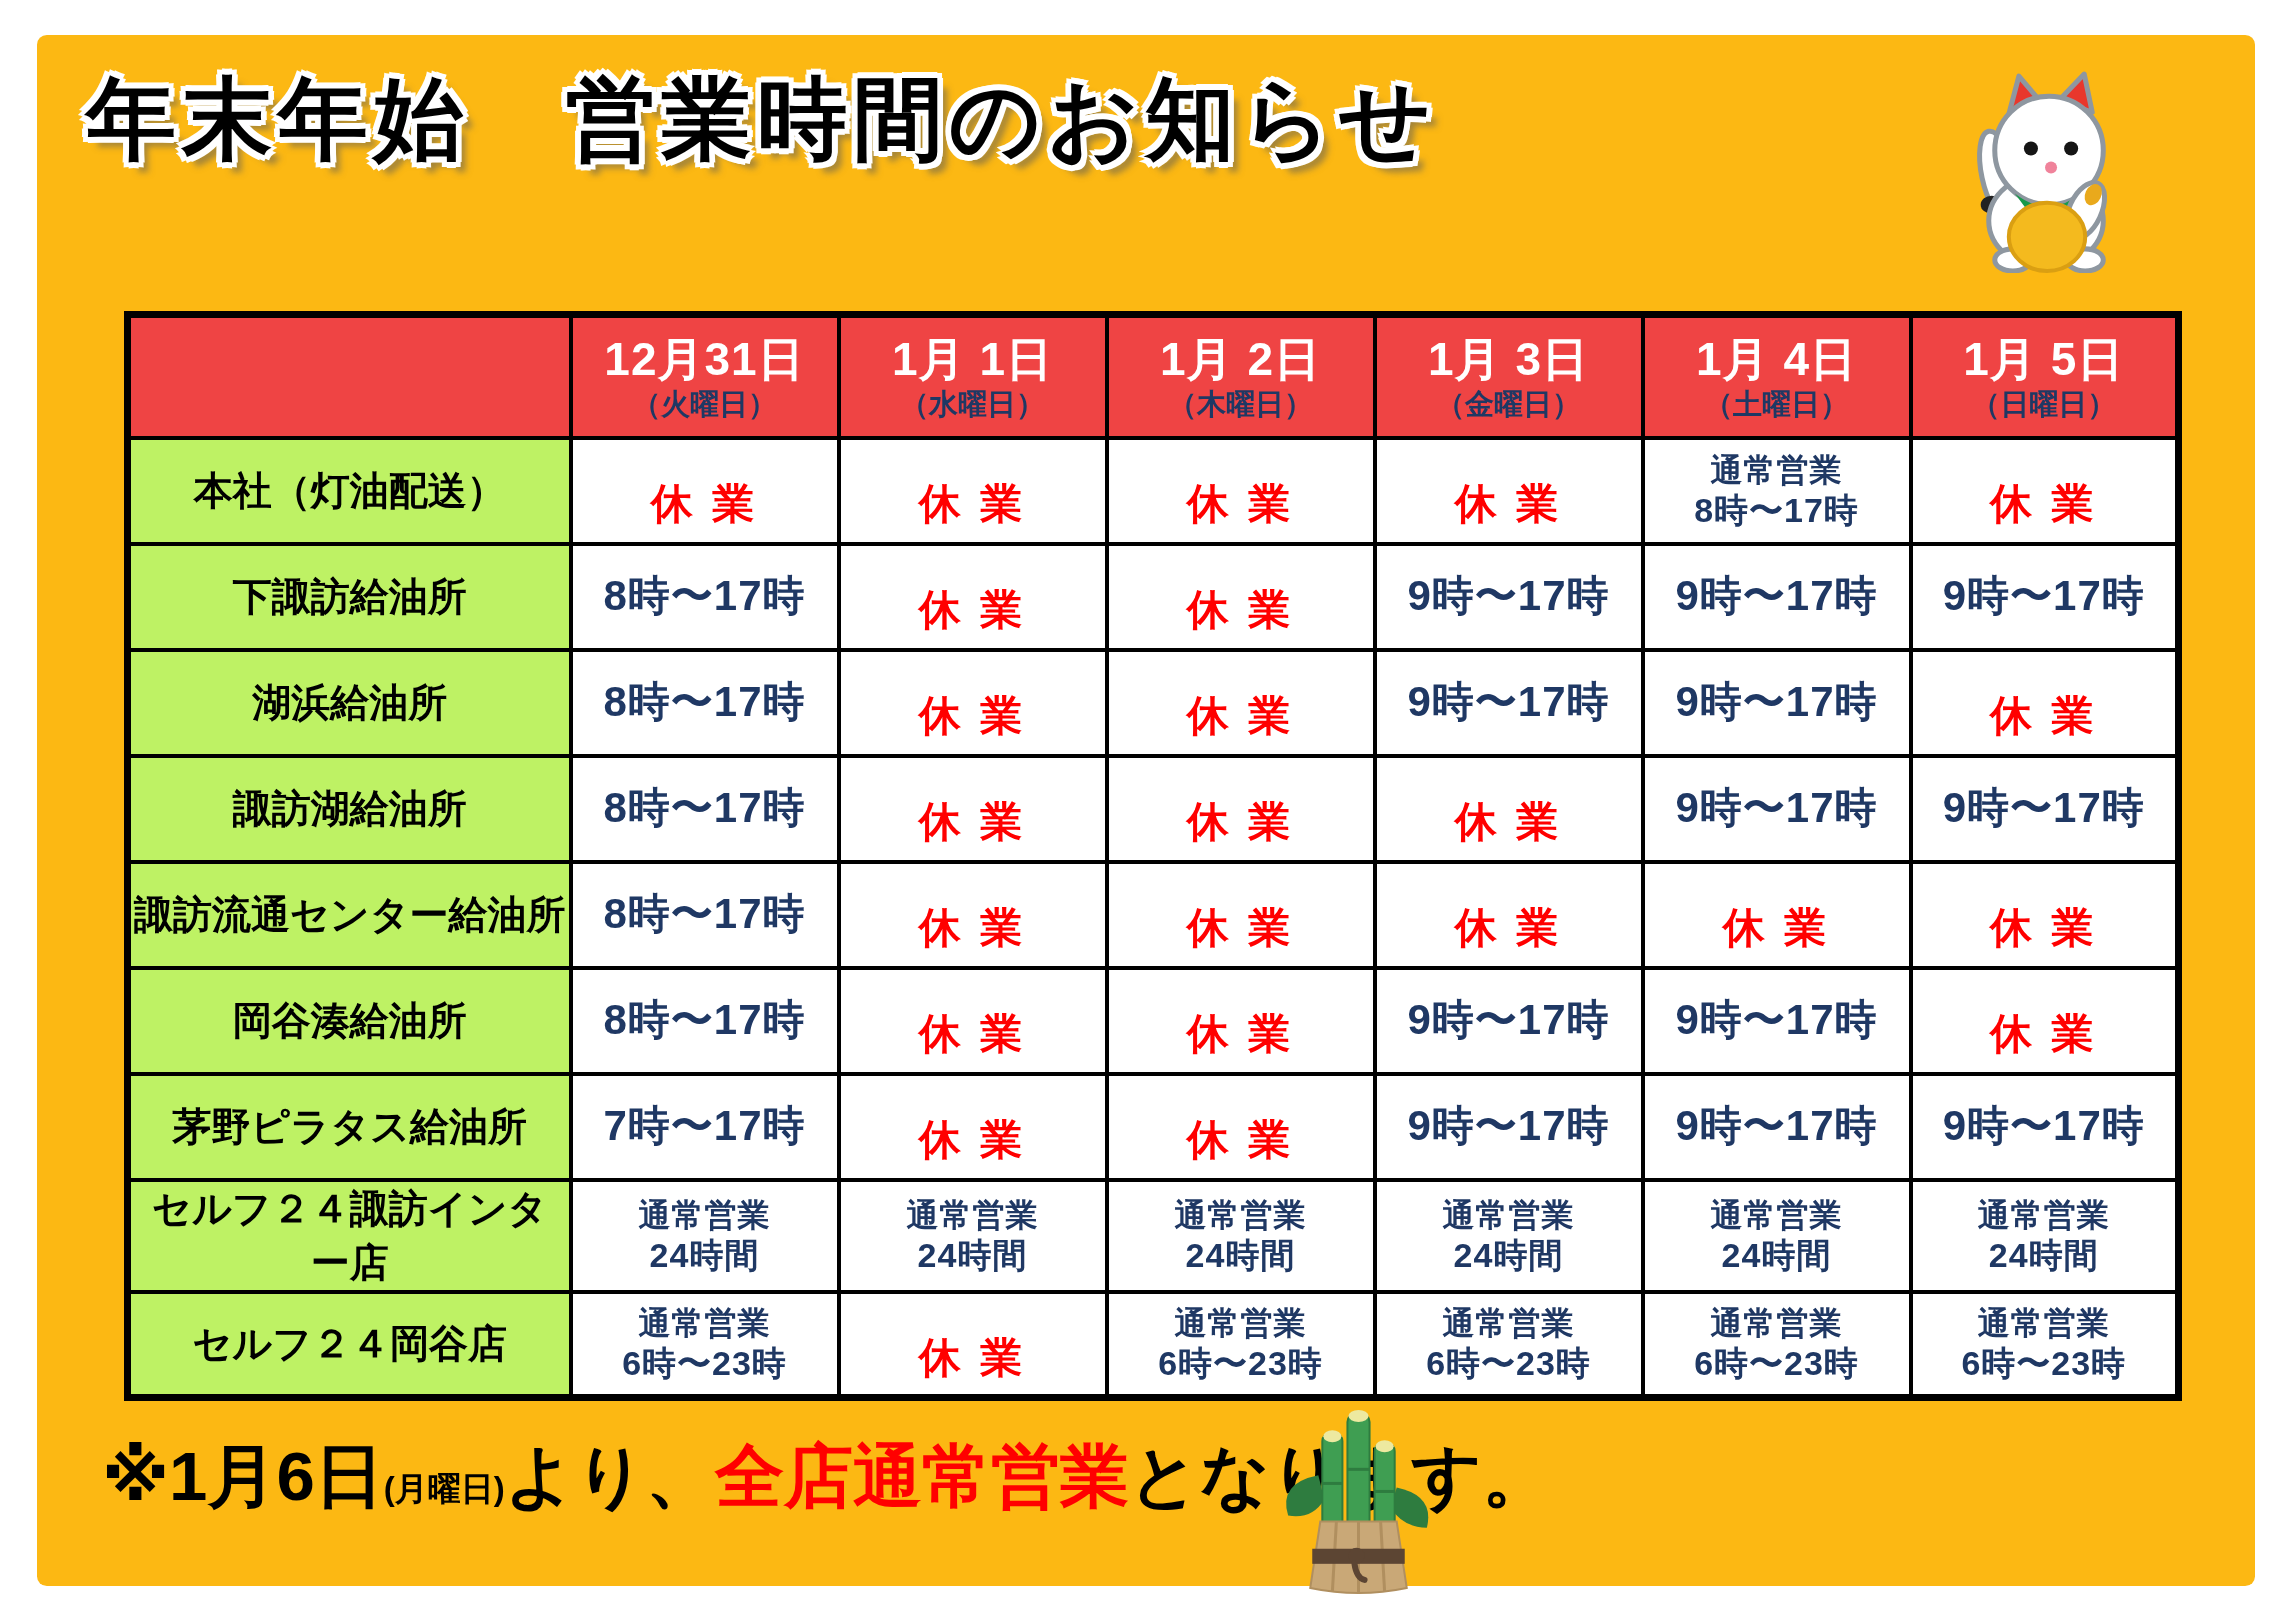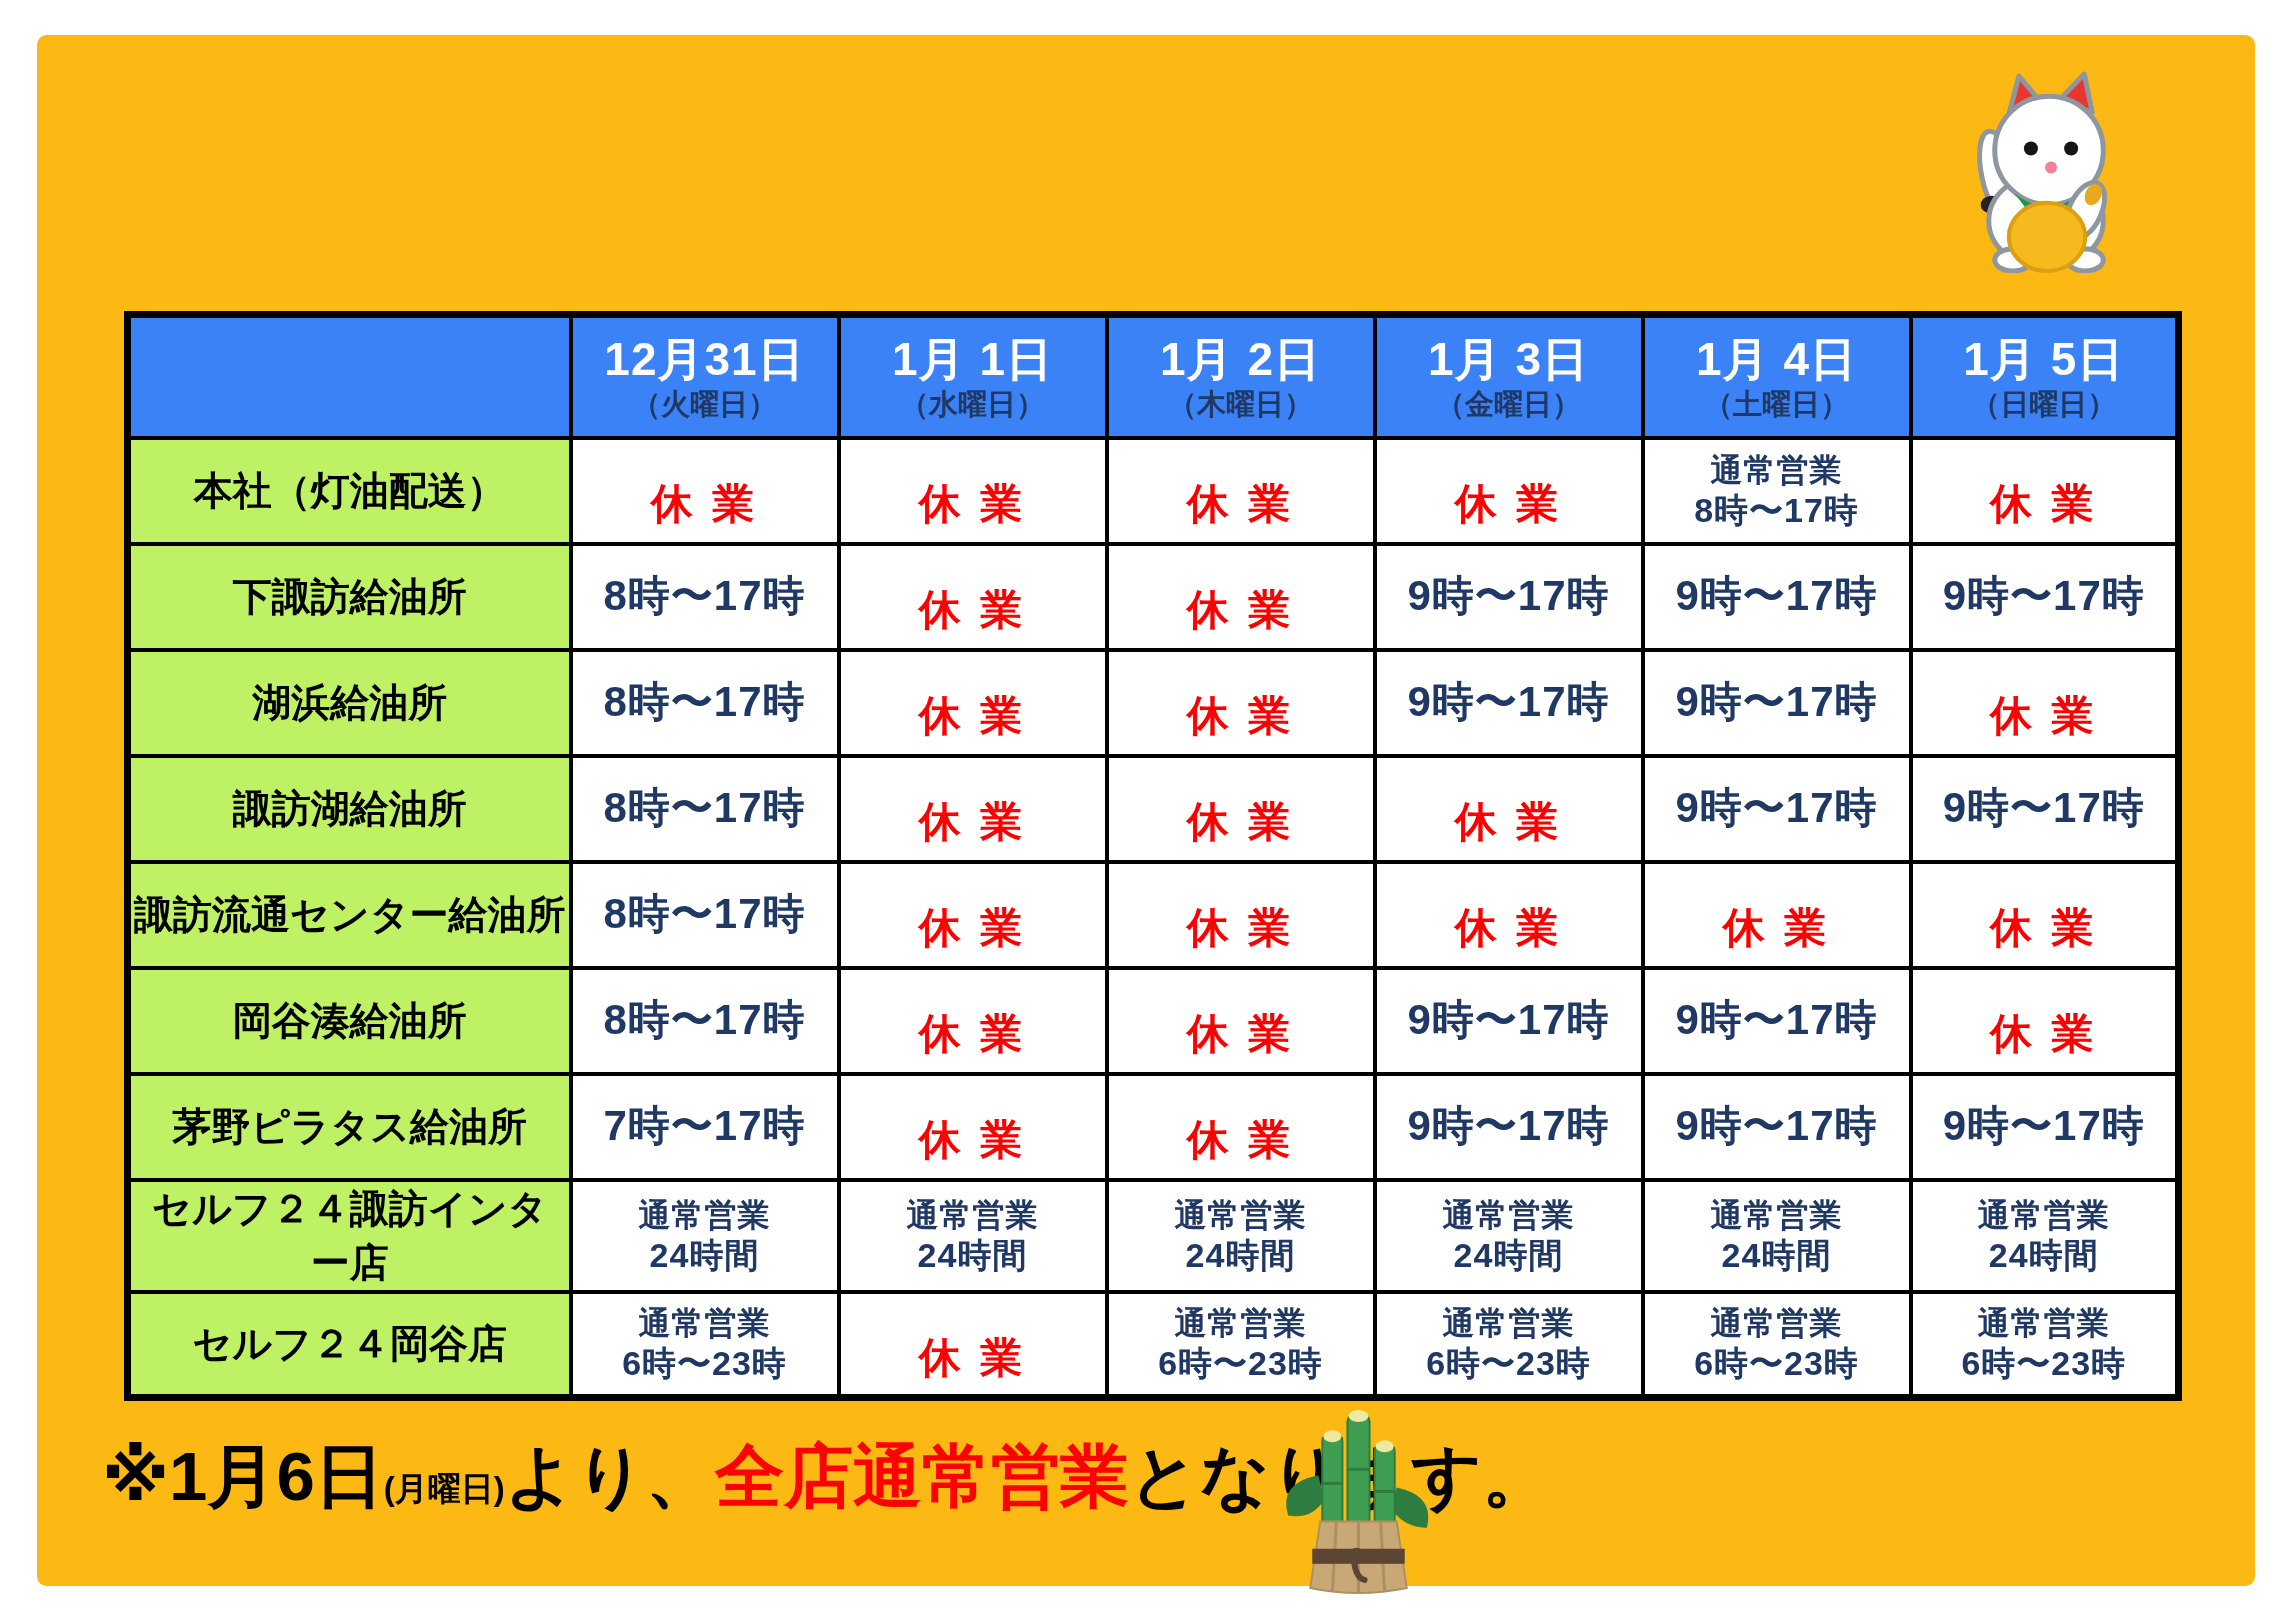--- a/index.html
+++ b/index.html
@@ -33,21 +33,21 @@
 
   table.sched {
     position:absolute; left:87px; top:276px;
     border-collapse:collapse; table-layout:fixed;
     width:2050px; background:#ffffff;
     border:7.8px solid #000;
   }
   table.sched th, table.sched td { border:4.9px solid #000; text-align:center; vertical-align:middle; }
   thead tr { height:123px; }
   tbody tr { height:106px; }
-  th.h, th.corner { background:#3b82f6; }
+  th.h, th.corner { background:#ef4444; }
   .hdate { font-size:46px; color:#ffffff; line-height:1.2; letter-spacing:1px; }
   .hday  { font-size:29px; color:#1F3864; line-height:1.2; }
   th.r { background:#bef264; color:#000; font-size:39px; padding:0 2px; letter-spacing:0; }
   td.c { background:#ffffff; padding:0; }
   td.c .l1 { font-size:42px; color:#1F3864; line-height:1.25; letter-spacing:1px; }
   td.c .l2 { font-size:34px; color:#1F3864; line-height:1.2; letter-spacing:1px; }
   td.c .l2:empty { display:none; }
   td.c .closed .l1 { color:#FF0000; letter-spacing:3.9px;margin-top:28px; }
   td.c .open2 .l1 { font-size:32px; }
 
@@ -58,20 +58,21 @@
   .company {
     position:absolute; left:1423px; top:1419px;
     font-size:73px; color:#000; letter-spacing:1px; white-space:nowrap;
   }
 </style>
 </head>
 <body>
 
 <div class="panel">
 
+  <h1 class="title">年末年始　営業時間のお知らせ</h1>
 
   <svg class="maneki" width="206" height="211" viewBox="0 0 200 210" aria-hidden="true">
     <ellipse cx="55" cy="112" rx="16" ry="44" transform="rotate(-12 55 112)" fill="#ffffff" stroke="#8E97A0" stroke-width="5"></ellipse>
     <ellipse cx="49" cy="142" rx="11" ry="9" fill="#222222"></ellipse>
     <ellipse cx="103" cy="158" rx="57" ry="47" fill="#ffffff" stroke="#8E97A0" stroke-width="5"></ellipse>
     <ellipse cx="70" cy="197" rx="18" ry="11" fill="#ffffff" stroke="#8E97A0" stroke-width="5"></ellipse>
     <ellipse cx="142" cy="197" rx="18" ry="11" fill="#ffffff" stroke="#8E97A0" stroke-width="5"></ellipse>
     <path d="M66,52 L76,14 L98,40 Z" fill="#E8372C" stroke="#8E97A0" stroke-width="5" stroke-linejoin="round"></path>
     <path d="M116,38 L141,12 L149,50 Z" fill="#E8372C" stroke="#8E97A0" stroke-width="5" stroke-linejoin="round"></path>
     <circle cx="106" cy="88" r="54" fill="#ffffff" stroke="#8E97A0" stroke-width="5"></circle>

